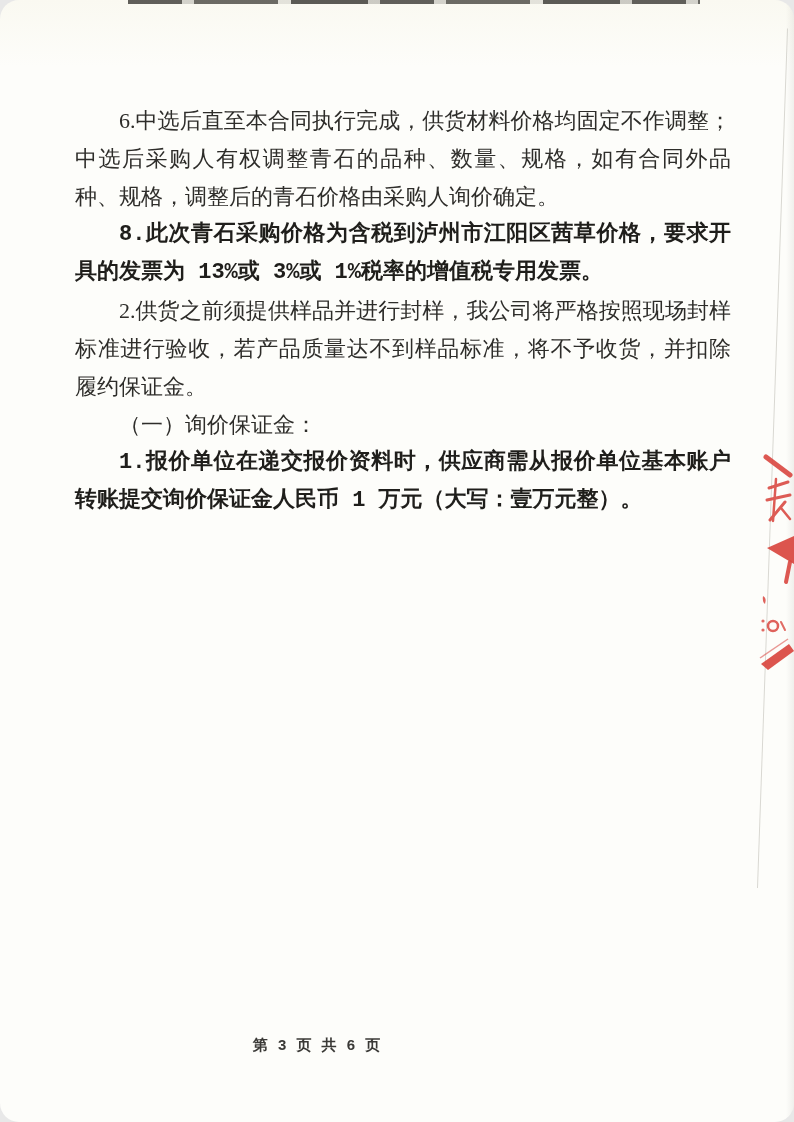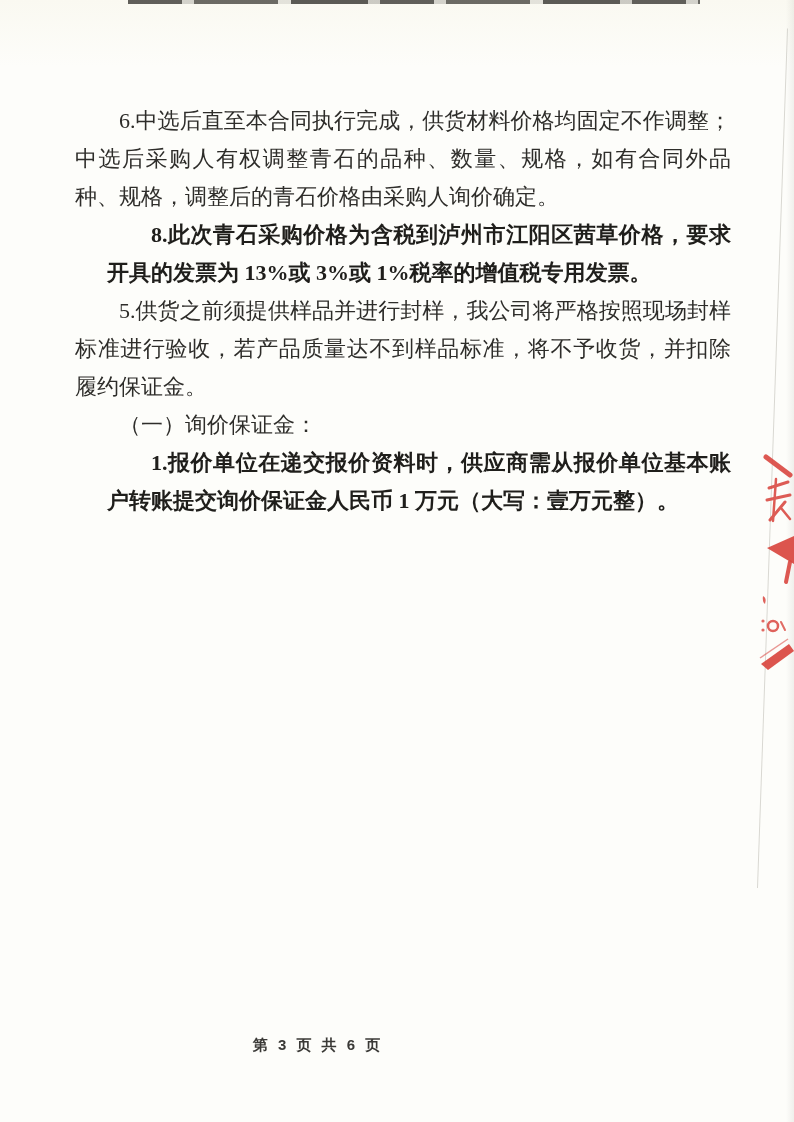--- a/index.html
+++ b/index.html
@@ -3,20 +3,21 @@
 <meta charset="utf-8">
 <style>
   html,body{margin:0;padding:0;background:#e8e8e8;}
   #page{
     position:relative;
     width:794px;height:1122px;
     margin:0 auto;
     background:linear-gradient(180deg,#faf9f1 0%,#fdfdfa 6%,#fdfdfa 100%);
     overflow:hidden;
     font-family:"Liberation Serif","DejaVu Serif",serif;
+    border-radius:19px;
   }
   
   .top-artifact{
     position:absolute;top:0;left:128px;width:572px;height:4px;
     background:repeating-linear-gradient(90deg,
       #45443f 0 54px, rgba(69,68,63,.25) 54px 66px,
       #52514b 66px 150px, rgba(69,68,63,.15) 150px 163px,
       #3f3e39 163px 240px, rgba(69,68,63,.3) 240px 252px);
     opacity:.85;
   }
@@ -31,22 +32,22 @@
     position:absolute;top:0;right:0;width:8px;height:100%;
     background:linear-gradient(90deg,rgba(0,0,0,0) 0%,rgba(120,118,110,.10) 100%);
   }
   .content{
     position:absolute;left:75px;top:102px;width:656px;
     font-size:22px;line-height:38px;color:#2e2d2a;
     text-align:justify;
   }
   .content p{margin:0;text-indent:2em;}
   .content p.bold{
-    font-family:Liberation Serif, serif;
-    font-weight:bold;color:#1f1e1b;margin-left:32px;
+    font-family:Liberation Mono, monospace;
+    font-weight:bold;color:#1f1e1b;
   }
   .footer{
     position:absolute;left:0;top:1036px;width:636px;
     text-align:center;
     font-family:"Liberation Sans","DejaVu Sans",sans-serif;
     font-size:15px;font-weight:bold;letter-spacing:3px;color:#3a3936;
   }
   .stamp{
     position:absolute;left:759px;top:448px;width:35px;height:224px;
     color:#d9463f;
@@ -58,21 +59,21 @@
 
 <div id="page">
 
   <div class="top-artifact"></div>
   <div class="edge-line"></div>
   <div class="edge-strip"></div>
 
   <div class="content">
     <p>6.中选后直至本合同执行完成，供货材料价格均固定不作调整；中选后采购人有权调整青石的品种、数量、规格，如有合同外品种、规格，调整后的青石价格由采购人询价确定。</p>
     <p class="bold">8.此次青石采购价格为含税到泸州市江阳区茜草价格，要求开具的发票为 13%或 3%或 1%税率的增值税专用发票。</p>
-    <p>5.供货之前须提供样品并进行封样，我公司将严格按照现场封样标准进行验收，若产品质量达不到样品标准，将不予收货，并扣除履约保证金。</p>
+    <p>2.供货之前须提供样品并进行封样，我公司将严格按照现场封样标准进行验收，若产品质量达不到样品标准，将不予收货，并扣除履约保证金。</p>
     <p>（一）询价保证金：</p>
     <p class="bold">1.报价单位在递交报价资料时，供应商需从报价单位基本账户转账提交询价保证金人民币 1 万元（大写：壹万元整）。</p>
   </div>
 
   <div class="stamp">
     <svg viewBox="0 0 35 224" xmlns="http://www.w3.org/2000/svg">
 
       <path d="M7,9 L31,27" stroke="currentColor" stroke-width="5" stroke-linecap="round" opacity="0.9" fill="none"></path>
 
       <g stroke="currentColor" fill="none" stroke-linecap="round" opacity="0.88">

